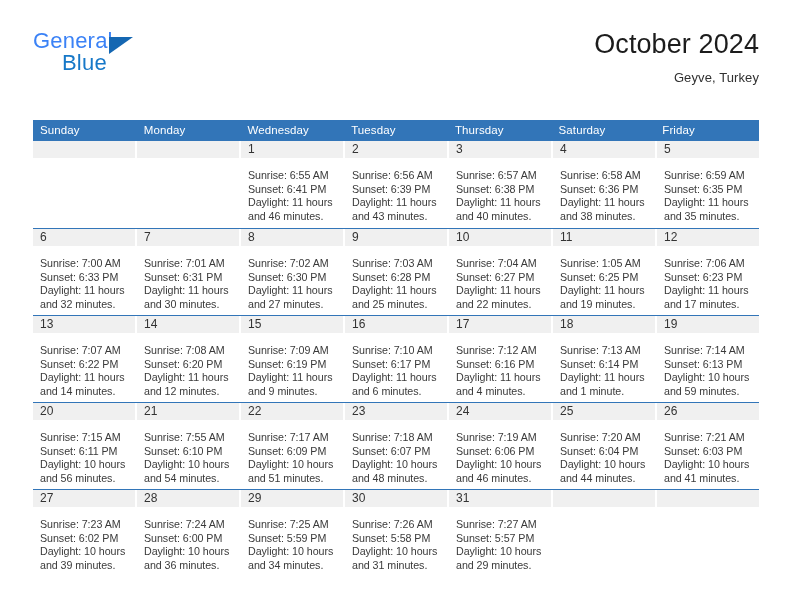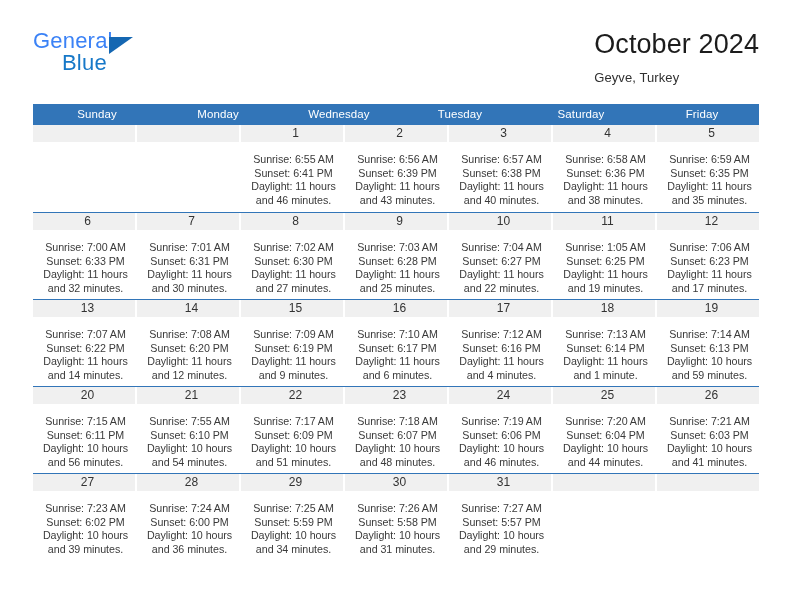--- a/index.html
+++ b/index.html
@@ -64,21 +64,21 @@
     font-size: 22px;
     color: #1678c8;
     letter-spacing: 0.2px;
     font-family: "Liberation Sans", sans-serif;
   }
 
   .title-block {
     position: absolute;
     right: 0;
     top: 0;
-    text-align: left;
+    text-align: right;
   }
   .cal-title {
     font-size: 27px;
     color: #1c1c1c;
     line-height: 32px;
     font-weight: normal;
     margin: 0;
     letter-spacing: 0.1px;
   }
   .cal-subtitle {
@@ -87,23 +87,22 @@
     line-height: 20px;
     margin: 8px 0 0 0;
     font-weight: normal;
     letter-spacing: 0.1px;
   }
 
   
   .calendar {
     position: absolute;
     left: 33px;
-    top: 104px;
+    top: 120px;
     width: 726px;
-    text-align: center;
   }
 
   .weekday-row {
     display: flex;
     background: #3275b8;
     height: 21px;
   }
   .weekday {
     flex: 1 1 0;
     color: #ffffff;
@@ -178,20 +177,21 @@
     </div>
 
   </div>
 
   <div class="calendar">
     <div class="weekday-row" id="weekday-row">
         <div class="weekday">Sunday</div>
         <div class="weekday">Monday</div>
         <div class="weekday">Wednesday</div>
         <div class="weekday">Tuesday</div>
+        <div class="weekday">Thursday</div>
         <div class="weekday">Saturday</div>
         <div class="weekday">Friday</div>
       </div>
     <div id="weeks-container">
         <div class="week first">
           <div class="day-cell empty">
             <div class="day-head"></div>
             <div class="day-body"></div>
           </div>
           <div class="day-cell empty">

